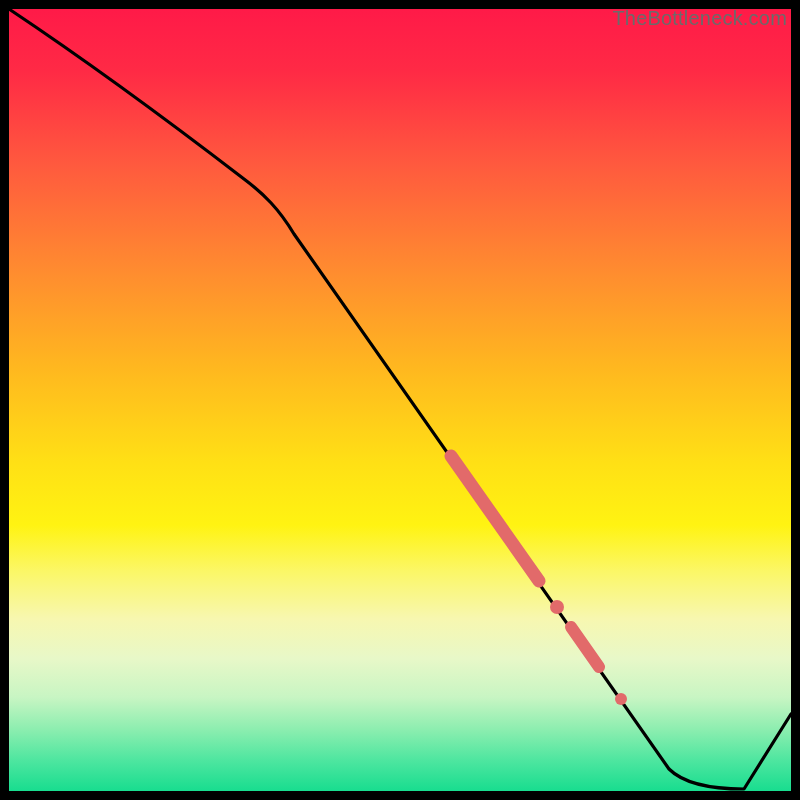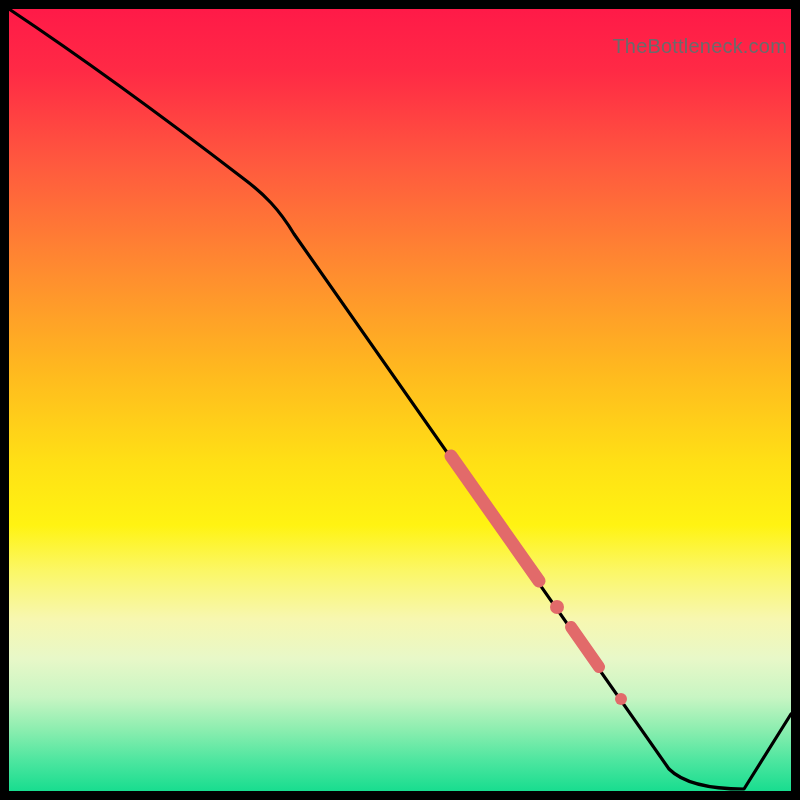--- a/index.html
+++ b/index.html
@@ -53,21 +53,20 @@
   }
   .watermark {
     position: absolute;
     top: -2px;
     right: 4px;
     color: #6b6b6b;
     font-size: 20px;
     letter-spacing: 0.2px;
     font-weight: 400;
     user-select: none;
-    margin-top: 28px;
   }
 </style>
 </head>
 <body>
 
 <div class="frame">
   <div class="plot"></div>
 
   <svg class="curve" viewBox="0 0 782 782">
 

